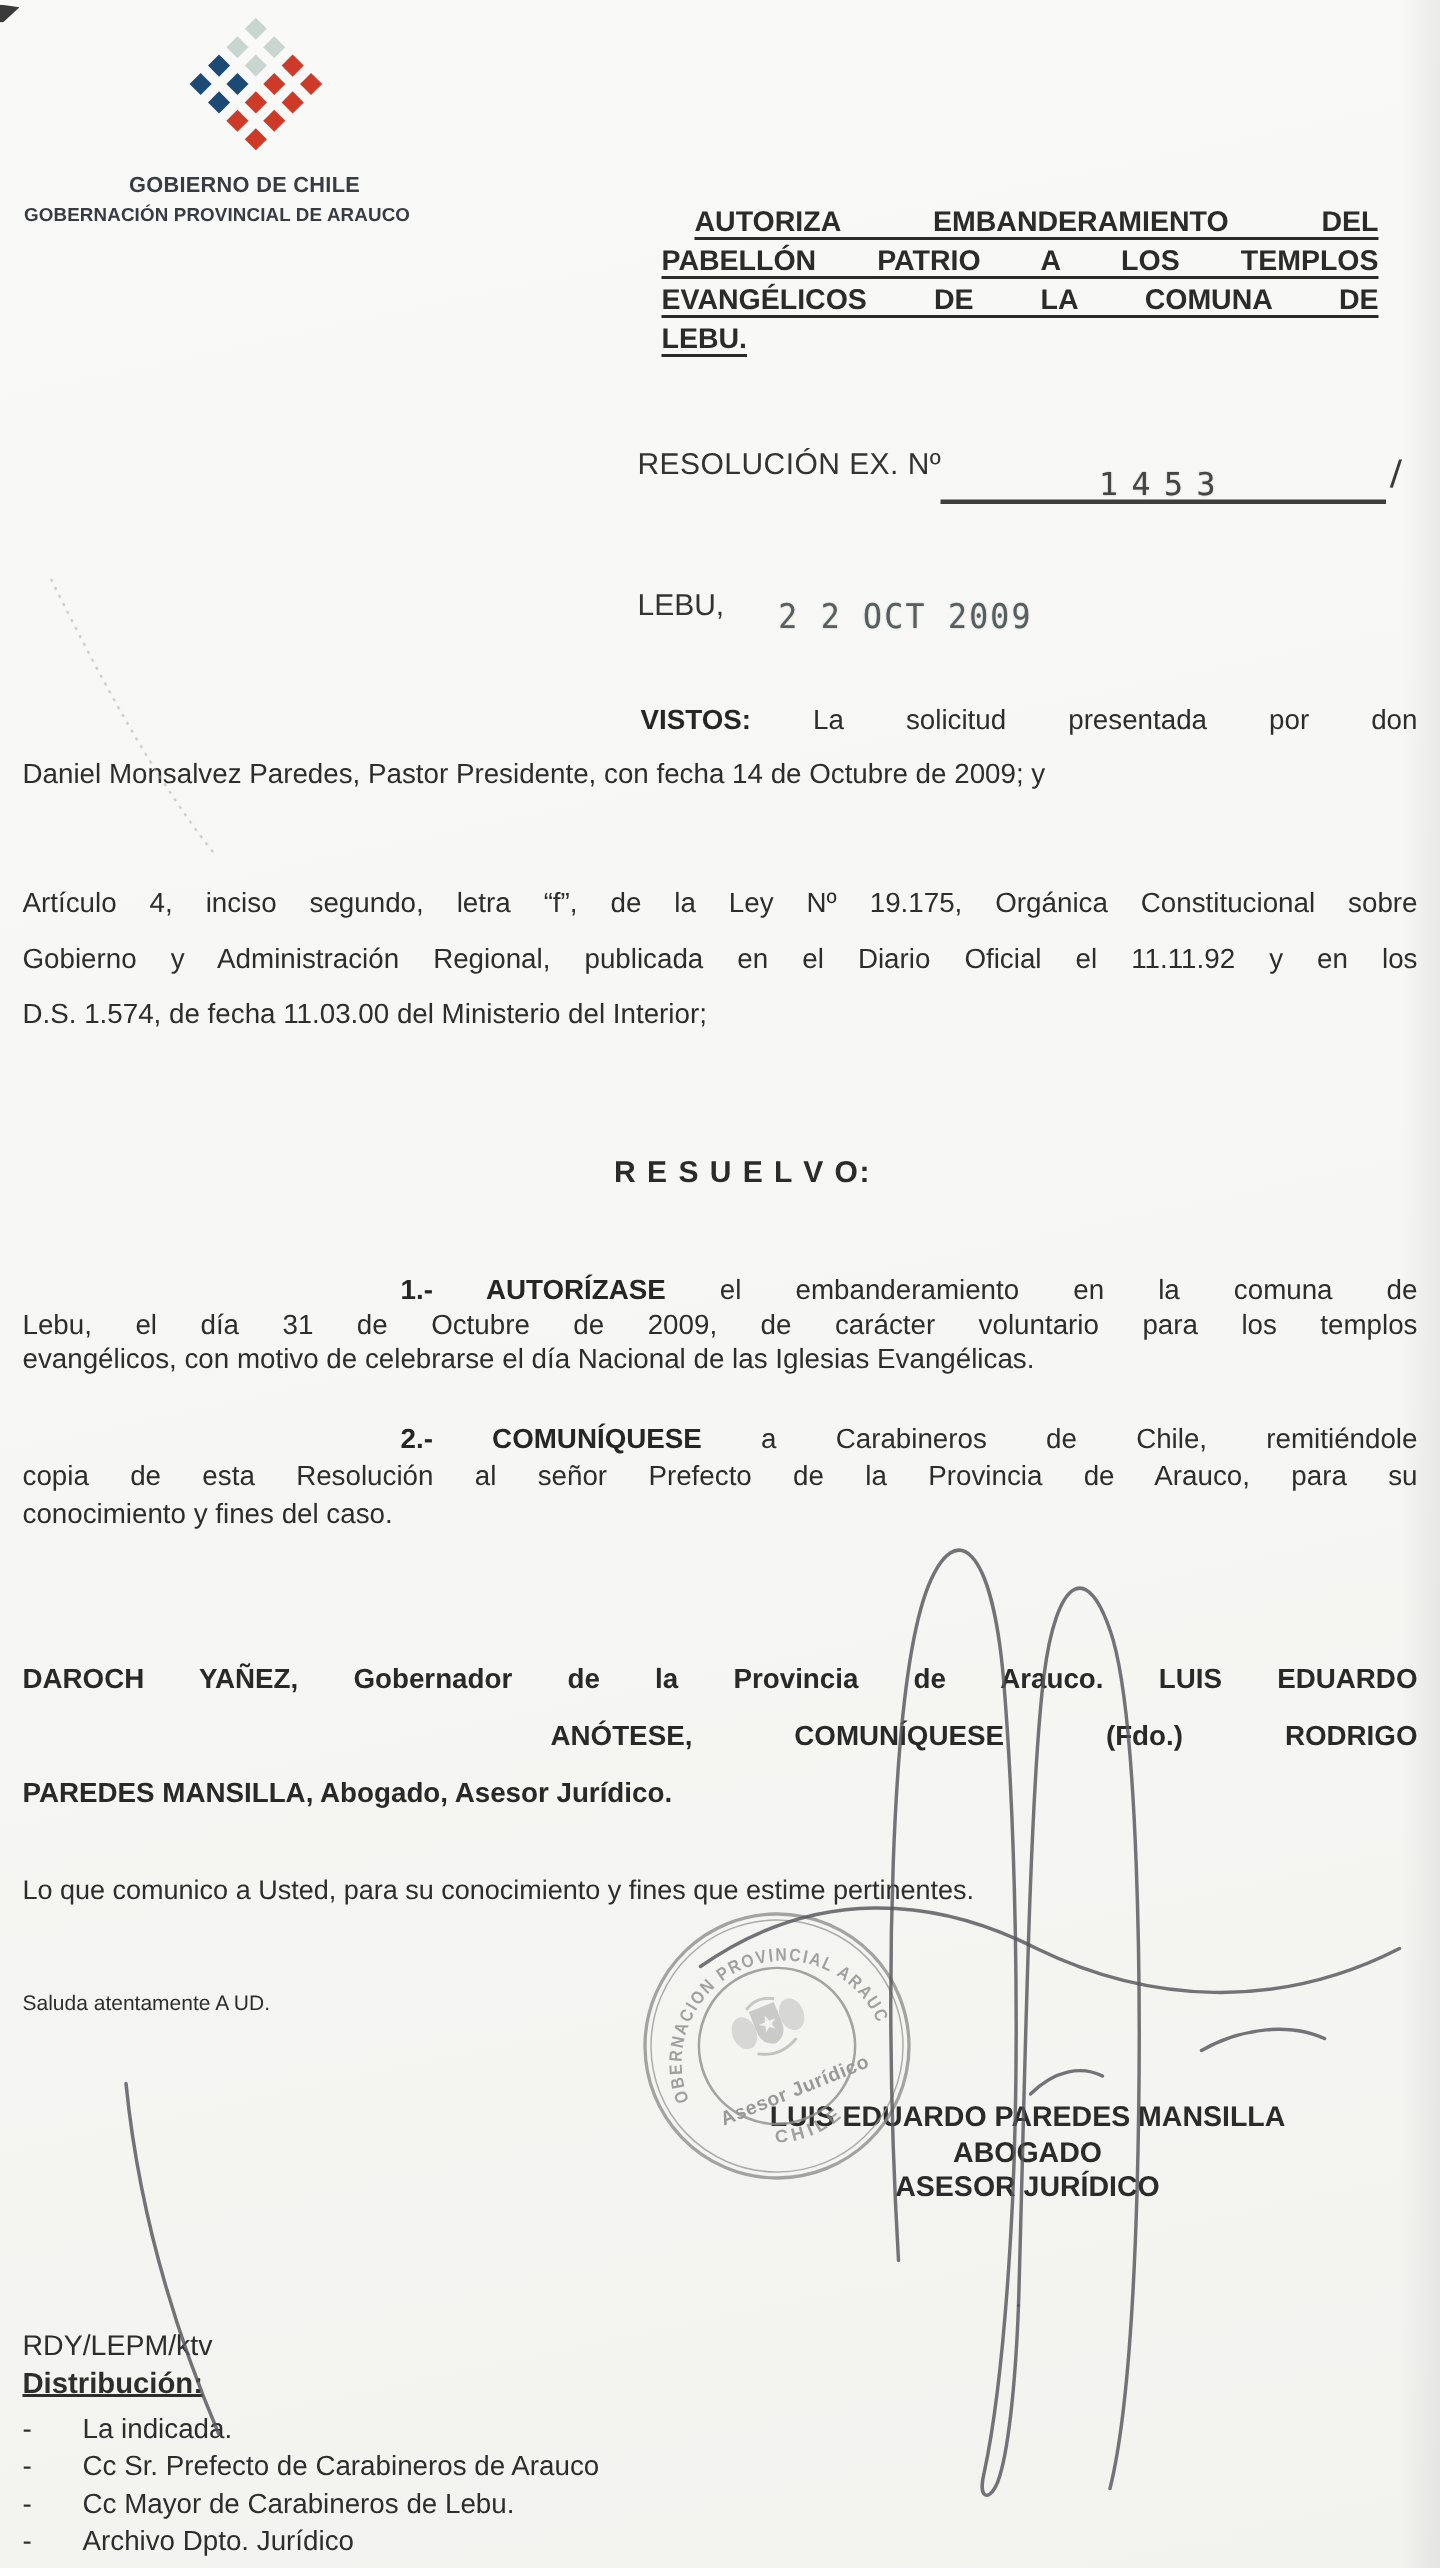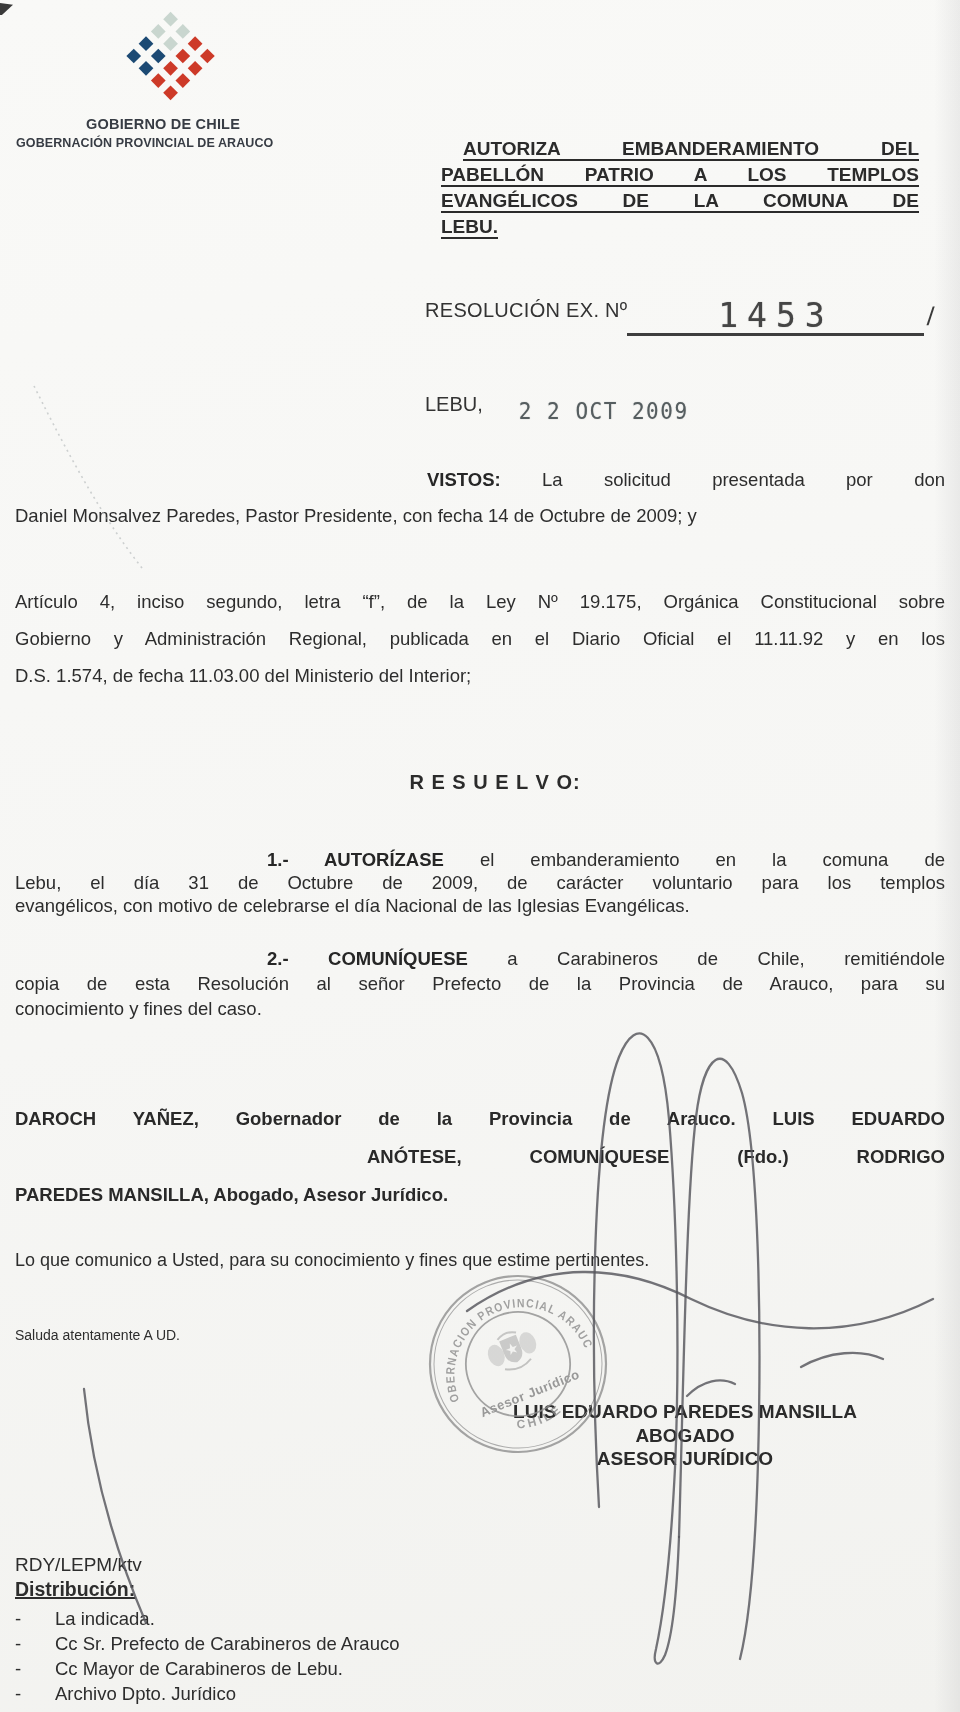--- a/index.html
+++ b/index.html
@@ -24,21 +24,21 @@
   .lastl{text-align:left;}
   .ind22{padding-left:22px;}
   .ind252{padding-left:252px;}
   .ind352{padding-left:352px;}
   .ind412{padding-left:412px;}
   .ind448{padding-left:448px;}
 
   .res-row{position:absolute;left:425px;top:287px;display:flex;align-items:center;}
   .res-label{font-size:20px;letter-spacing:.3px;color:#333;padding-bottom:2px;}
   .res-field{width:297px;border-bottom:3px solid #3e3e3e;display:flex;justify-content:center;height:46px;align-items:flex-end;}
-  .res-number{font-family:"DejaVu Sans Mono",monospace;font-size:33px;letter-spacing:9px;color:#454545;
+  .res-number{font-family:"DejaVu Sans Mono",monospace;font-size:21px;letter-spacing:9px;color:#454545;
     transform:translateY(2px);text-shadow:0 0 1px rgba(60,60,60,.55);}
   .res-slash{font-size:26px;color:#3a3a3a;transform:translateY(5px) rotate(3deg);padding-left:3px;}
 
   .date-row{position:absolute;left:425px;top:386px;display:flex;align-items:center;}
   .place{font-size:20px;color:#333;}
   .date-stamp{margin-left:36px;margin-top:13px;font-family:"DejaVu Sans Mono",monospace;font-size:21px;
     letter-spacing:1.5px;color:#565e60;transform:scaleY(1.08);text-shadow:0 0 1px rgba(90,98,100,.5);}
 
   .para{position:absolute;left:15px;width:930px;font-size:18.5px;color:#2d2d2d;}
   .lead{font-weight:700;color:#262626;}

